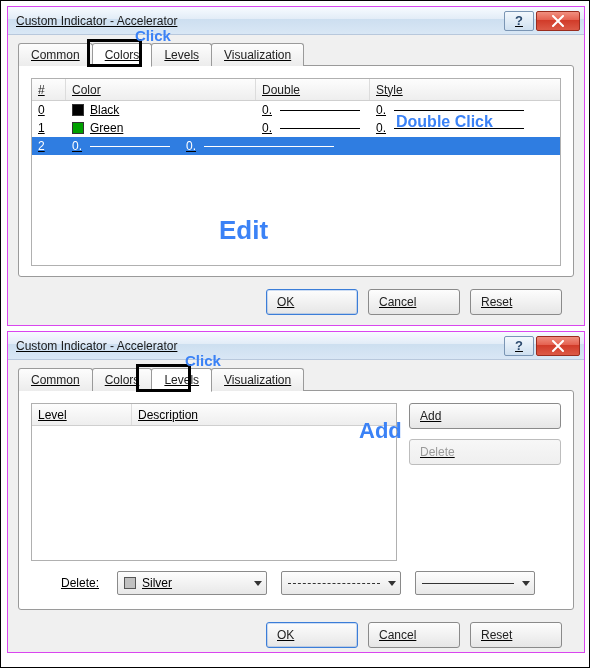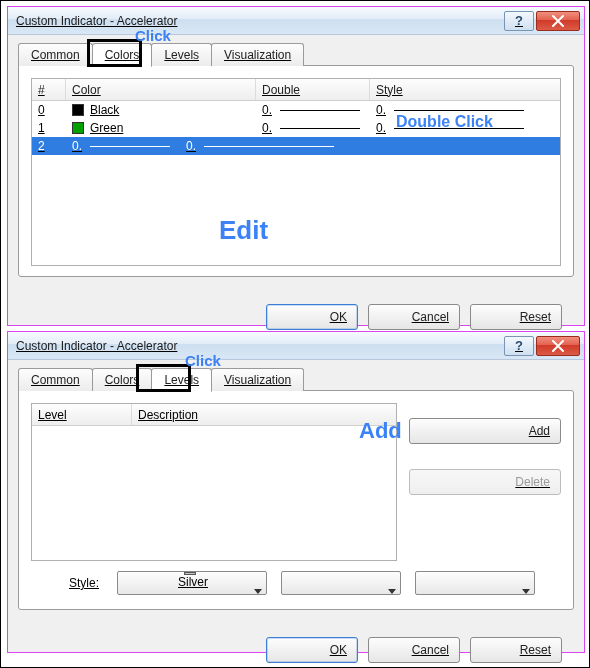--- a/index.html
+++ b/index.html
@@ -214,24 +214,23 @@
     gap:10px;
   }
   .winbtn {
     height: 26px;
     border: 1px solid #8a8a8a;
     border-radius: 3px;
     background: linear-gradient(to bottom, #fdfdfd, #e6e6e6);
     color: #222;
     display:flex;
     align-items:center;
-    justify-content:flex-end;
+    justify-content:flex-start;
     font-size:12px;
     padding: 0 10px;
-    margin-top: 15px;
   }
   .winbtn.disabled {
     color: #9a9a9a;
     border-color:#bdbdbd;
     background: linear-gradient(to bottom,#f7f7f7,#efefef);
   }
   .winbtn.primary {
     border-color:#3b7dd8;
     box-shadow: 0 0 0 1px rgba(59,125,216,0.25) inset;
   }
@@ -245,21 +244,20 @@
 
   .combo {
     height: 24px;
     border:1px solid #8a8a8a;
     border-radius:2px;
     background: linear-gradient(to bottom,#fdfdfd,#e8e8e8);
     display:flex;
     align-items:center;
     padding: 0 4px 0 6px;
     position: relative;
-    flex-direction: column;
   }
   .combo .arrow {
     margin-left:auto;
     width:0;height:0;
     border-left:4px solid transparent;
     border-right:4px solid transparent;
     border-top:5px solid #333;
   }
   .combo .sw {
     width:12px;height:12px;border:1px solid #555;margin-right:6px;
@@ -433,21 +431,21 @@
             <div class="winbtn">
                 <span>Add</span>
               </div>
             <div class="winbtn disabled">
                 <span>Delete</span>
               </div>
           </div>
         </div>
 
         <div class="style-row">
-          <div class="style-label">Style:</div>
+          <div class="style-label">Delete:</div>
           <div class="combo" style="width:150px">
             <span class="sw" style="background:#c0c0c0"></span>
             <span>Silver</span>
             <span class="arrow"></span>
           </div>
           <div class="combo dash" style="width:120px">
             <span class="dash-line"></span>
             <span class="arrow"></span>
           </div>
           <div class="combo solid" style="width:120px">

